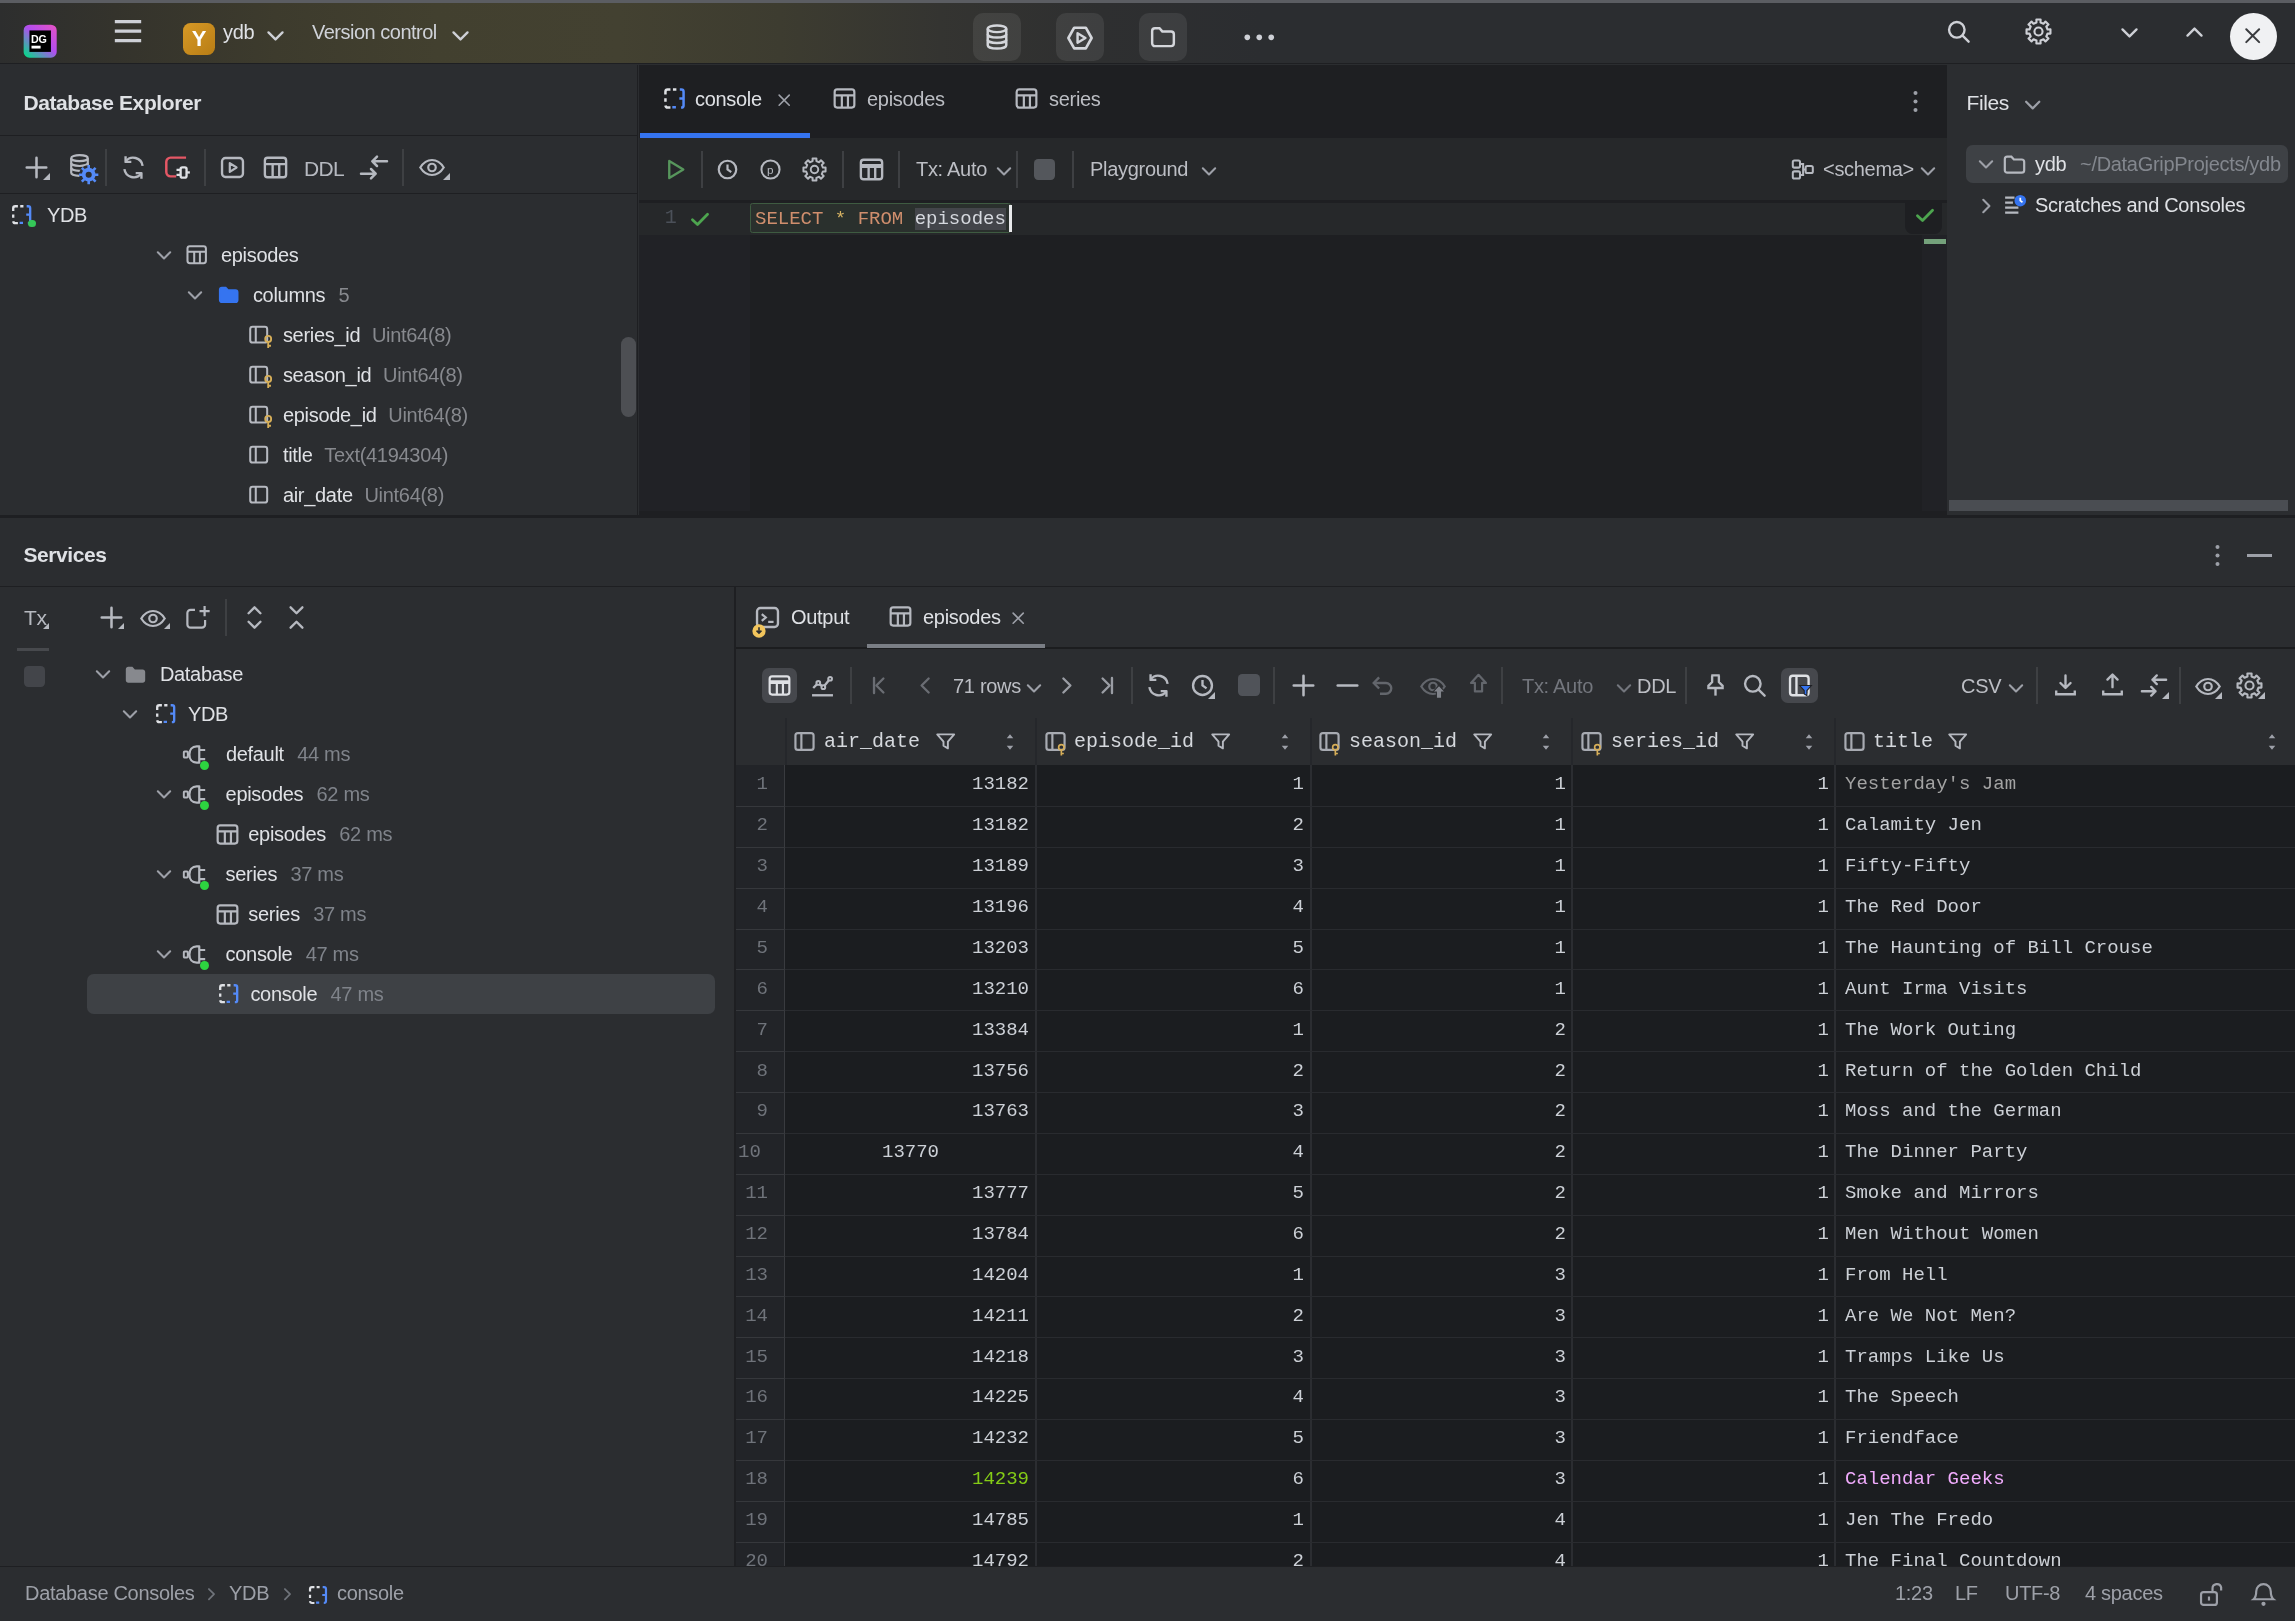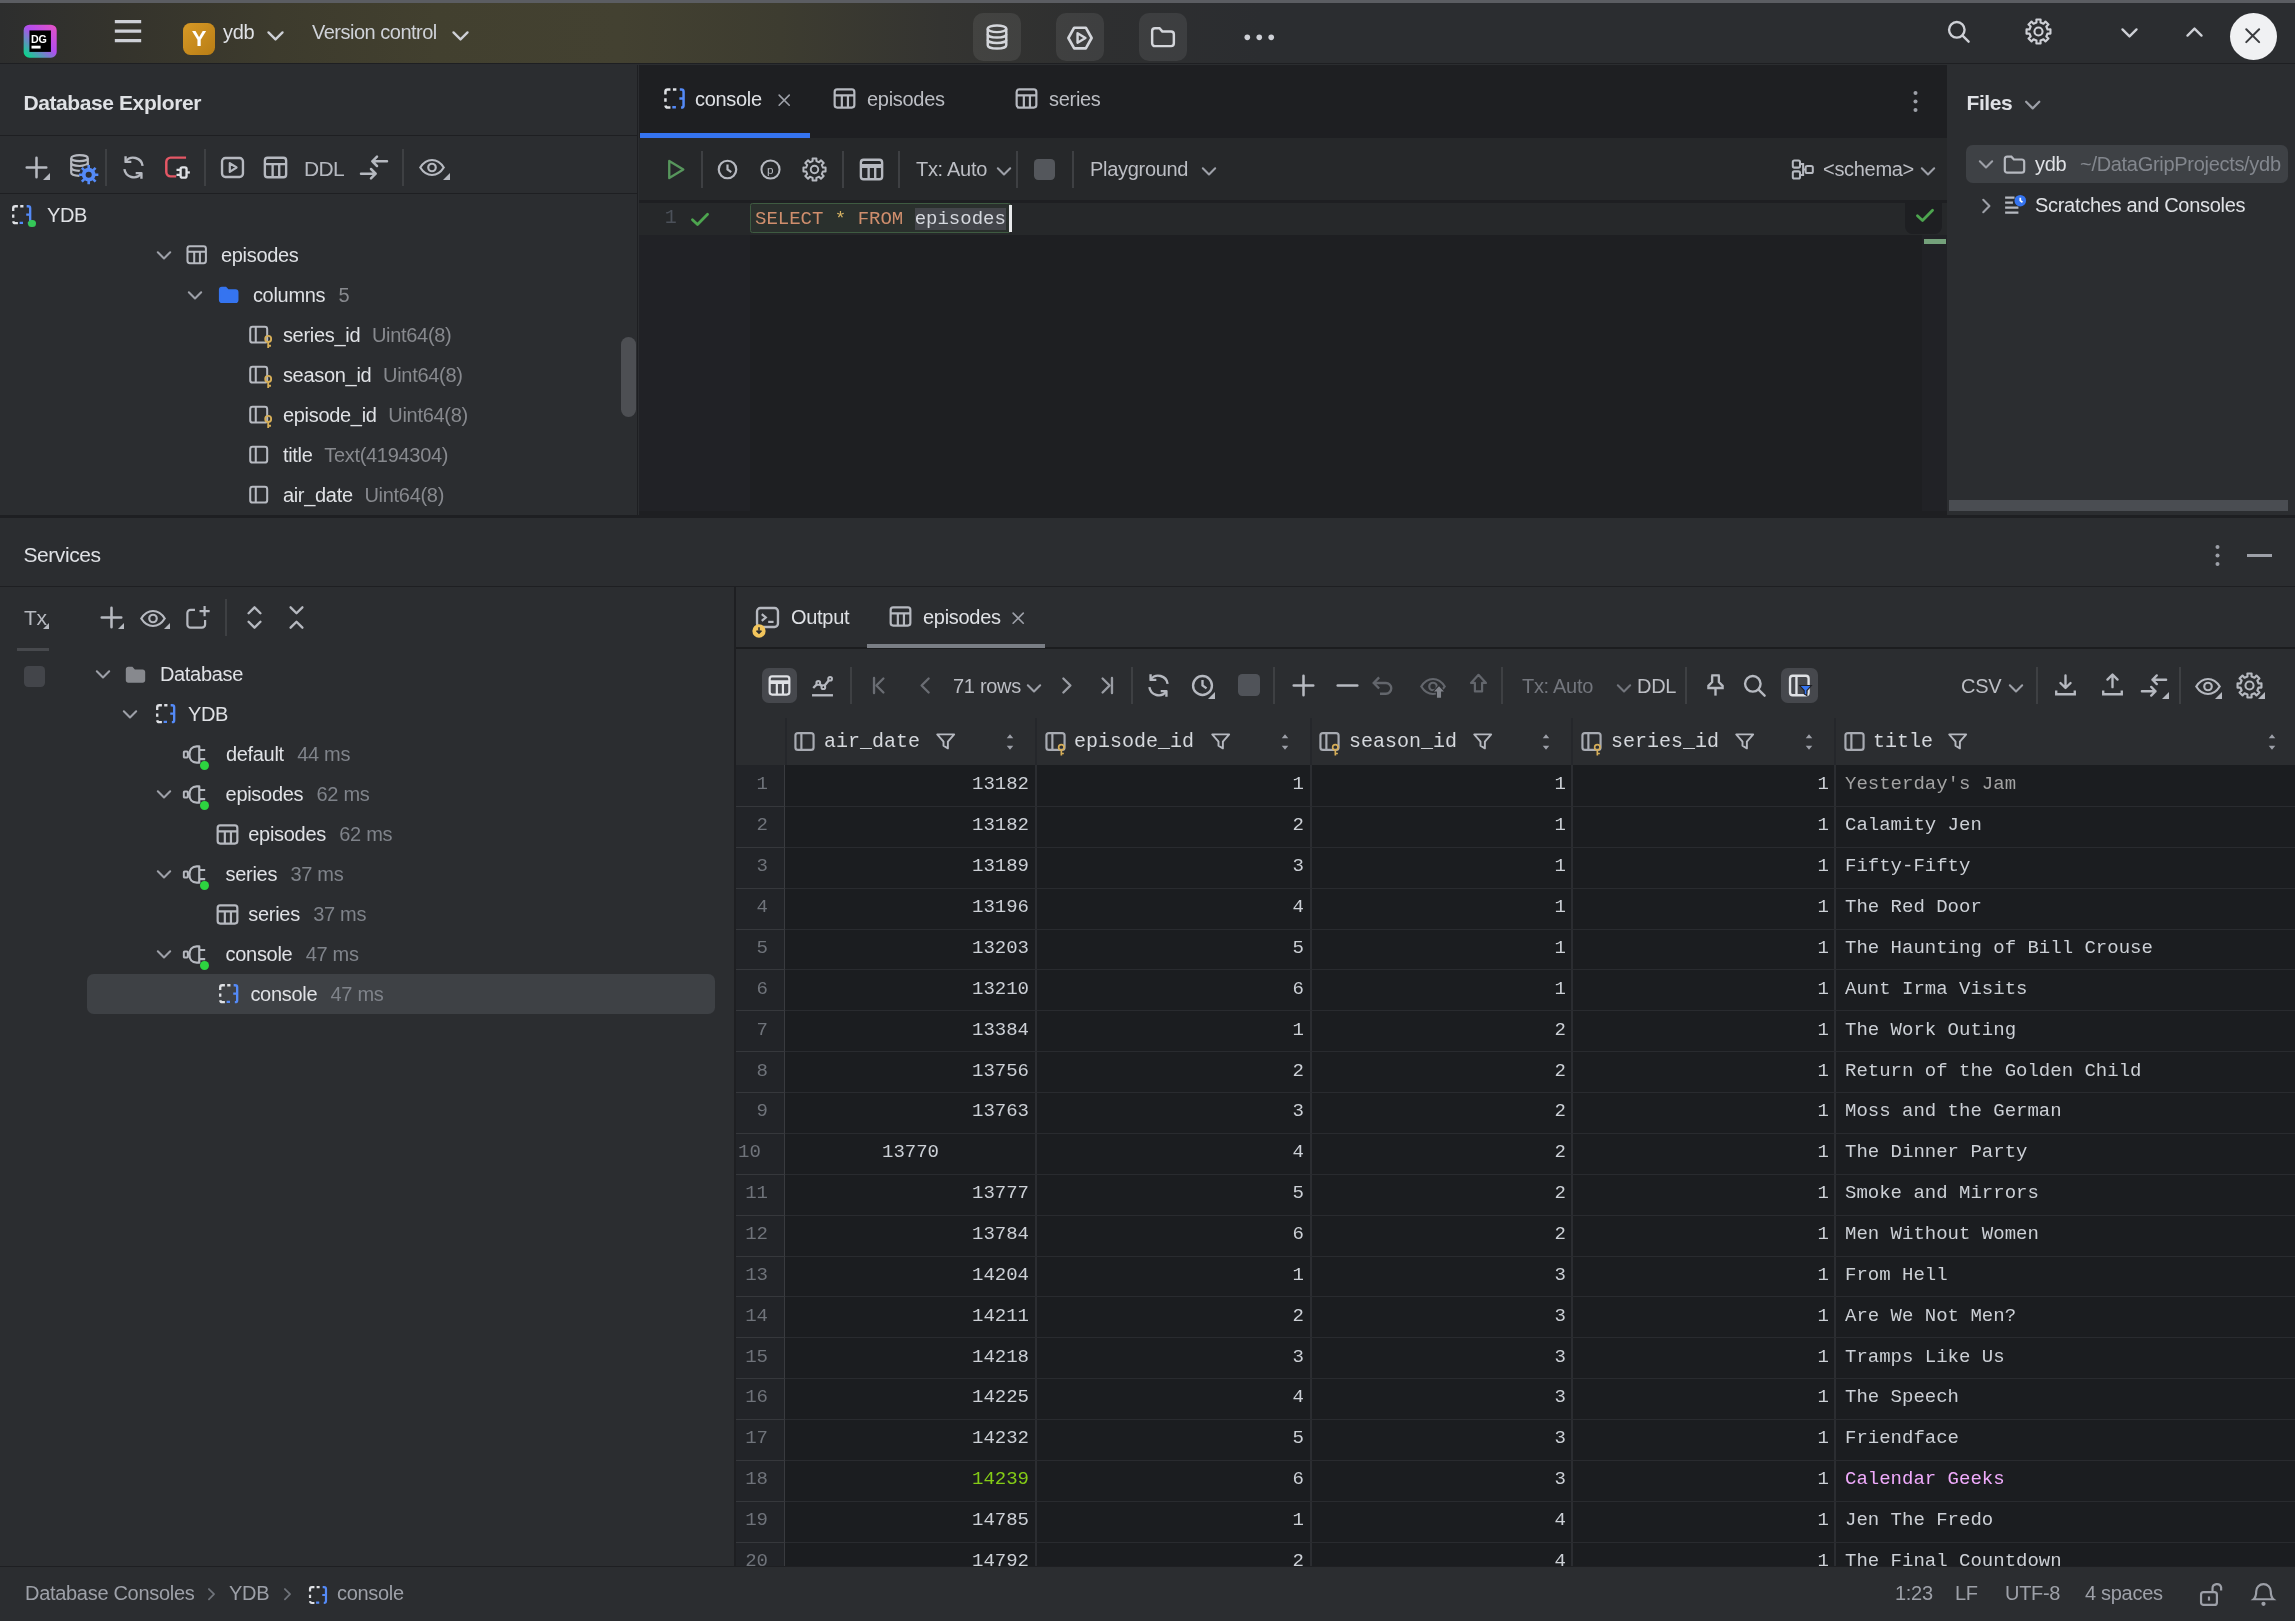--- a/index.html
+++ b/index.html
@@ -458,21 +458,21 @@
   <div class="abs mono" style="left:116px;top:143px;font-size:19px;white-space:pre"><span style="color:#cf8e6d">SELECT</span> <span style="color:#d5b263">*</span> <span style="color:#cf8e6d">FROM</span> <span style="background:#43454a;color:#d5d8de">episodes</span></div>
   <div class="abs" style="left:370px;top:140px;width:2.5px;height:27px;background:#e8e9eb"></div>
 
   <svg class="abs" style="left:1275px;top:139px" width="22" height="22" viewBox="0 0 16 16">
       <path d="M2.5 8.5 6.2 12 13.5 4.5" fill="none" stroke="#4da54f" stroke-width="2" stroke-linecap="round" stroke-linejoin="round"></path>
     </svg>
   <div class="abs" style="left:1285px;top:174px;width:22px;height:5px;background:#74a17b"></div>
 </div>
 
 <div id="files" class="abs" style="left:1949px;top:65px;width:347px;height:450px">
-  <div class="abs" style="left:17.5px;top:26px;font-size:21px;font-weight:700;letter-spacing:-0.4px;color:#dfe1e5">Files</div>
+  <div class="abs" style="left:17.5px;top:26px;font-size:21px;font-weight:400;letter-spacing:-0.4px;color:#dfe1e5">Files</div>
   <svg class="abs" style="left:72px;top:28px" width="23.4" height="23.4" viewBox="0 0 16 16" color="#9da0a8">
       <use href="#i-chevd"></use>
     </svg>
   <div class="abs" style="left:16.7px;top:80px;width:322px;height:38px;border-radius:6.7px;background:#3e4145"></div>
   <svg class="abs" style="left:26px;top:88px" width="22" height="22" viewBox="0 0 16 16" color="#9da0a8">
       <use href="#i-chevd"></use>
     </svg>
   <svg class="abs" style="left:53px;top:87px" width="25" height="25" viewBox="0 0 16 16" color="#b6b9c0">
       <use href="#i-folder"></use>
     </svg>
@@ -486,21 +486,21 @@
     </svg>
   <div class="abs" style="left:86px;top:129px;color:#dfe1e5;white-space:nowrap">Scratches and Consoles</div>
   <div class="abs" style="left:0;top:435px;width:339px;height:11px;background:#4a4d52"></div>
 </div>
 
 <div class="abs" style="left:0;top:515px;width:2295px;height:3.3px;background:#1e1f22"></div>
 
 <div id="lower" class="abs" style="left:0;top:519px;width:2295px;height:1048px;overflow:hidden">
 
   <div class="abs" style="left:0;top:0;width:2295px;height:68px;border-bottom:1.7px solid #1e1f22;box-sizing:border-box"></div>
-  <div class="abs" style="left:23.4px;top:24px;font-size:21px;font-weight:400;letter-spacing:-0.4px;color:#dfe1e5">Services</div>
+  <div class="abs" style="left:23.4px;top:24px;font-size:21px;font-weight:700;letter-spacing:-0.4px;color:#dfe1e5">Services</div>
   <svg class="abs" style="left:2204px;top:23.4px" width="27" height="27" viewBox="0 0 16 16" color="#9da0a8">
       <use href="#i-kebab"></use>
     </svg>
   <div class="abs" style="left:2247px;top:35px;width:25px;height:2.5px;background:#9da0a8"></div>
 
   <div class="abs" style="left:24px;top:87px;font-size:21px;color:#b6b9c0">Tx</div>
   <div class="abs" style="left:43px;top:104px;width:0;height:0;border-left:6.7px solid transparent;border-bottom:6.7px solid #b6b9c0"></div>
   <div class="abs" style="left:16.7px;top:129px;width:32px;height:2.5px;background:#47494d"></div>
   <svg class="abs" style="left:98px;top:85px" width="27" height="27" viewBox="0 0 16 16" color="#b6b9c0">
       <use href="#i-plus"></use>

